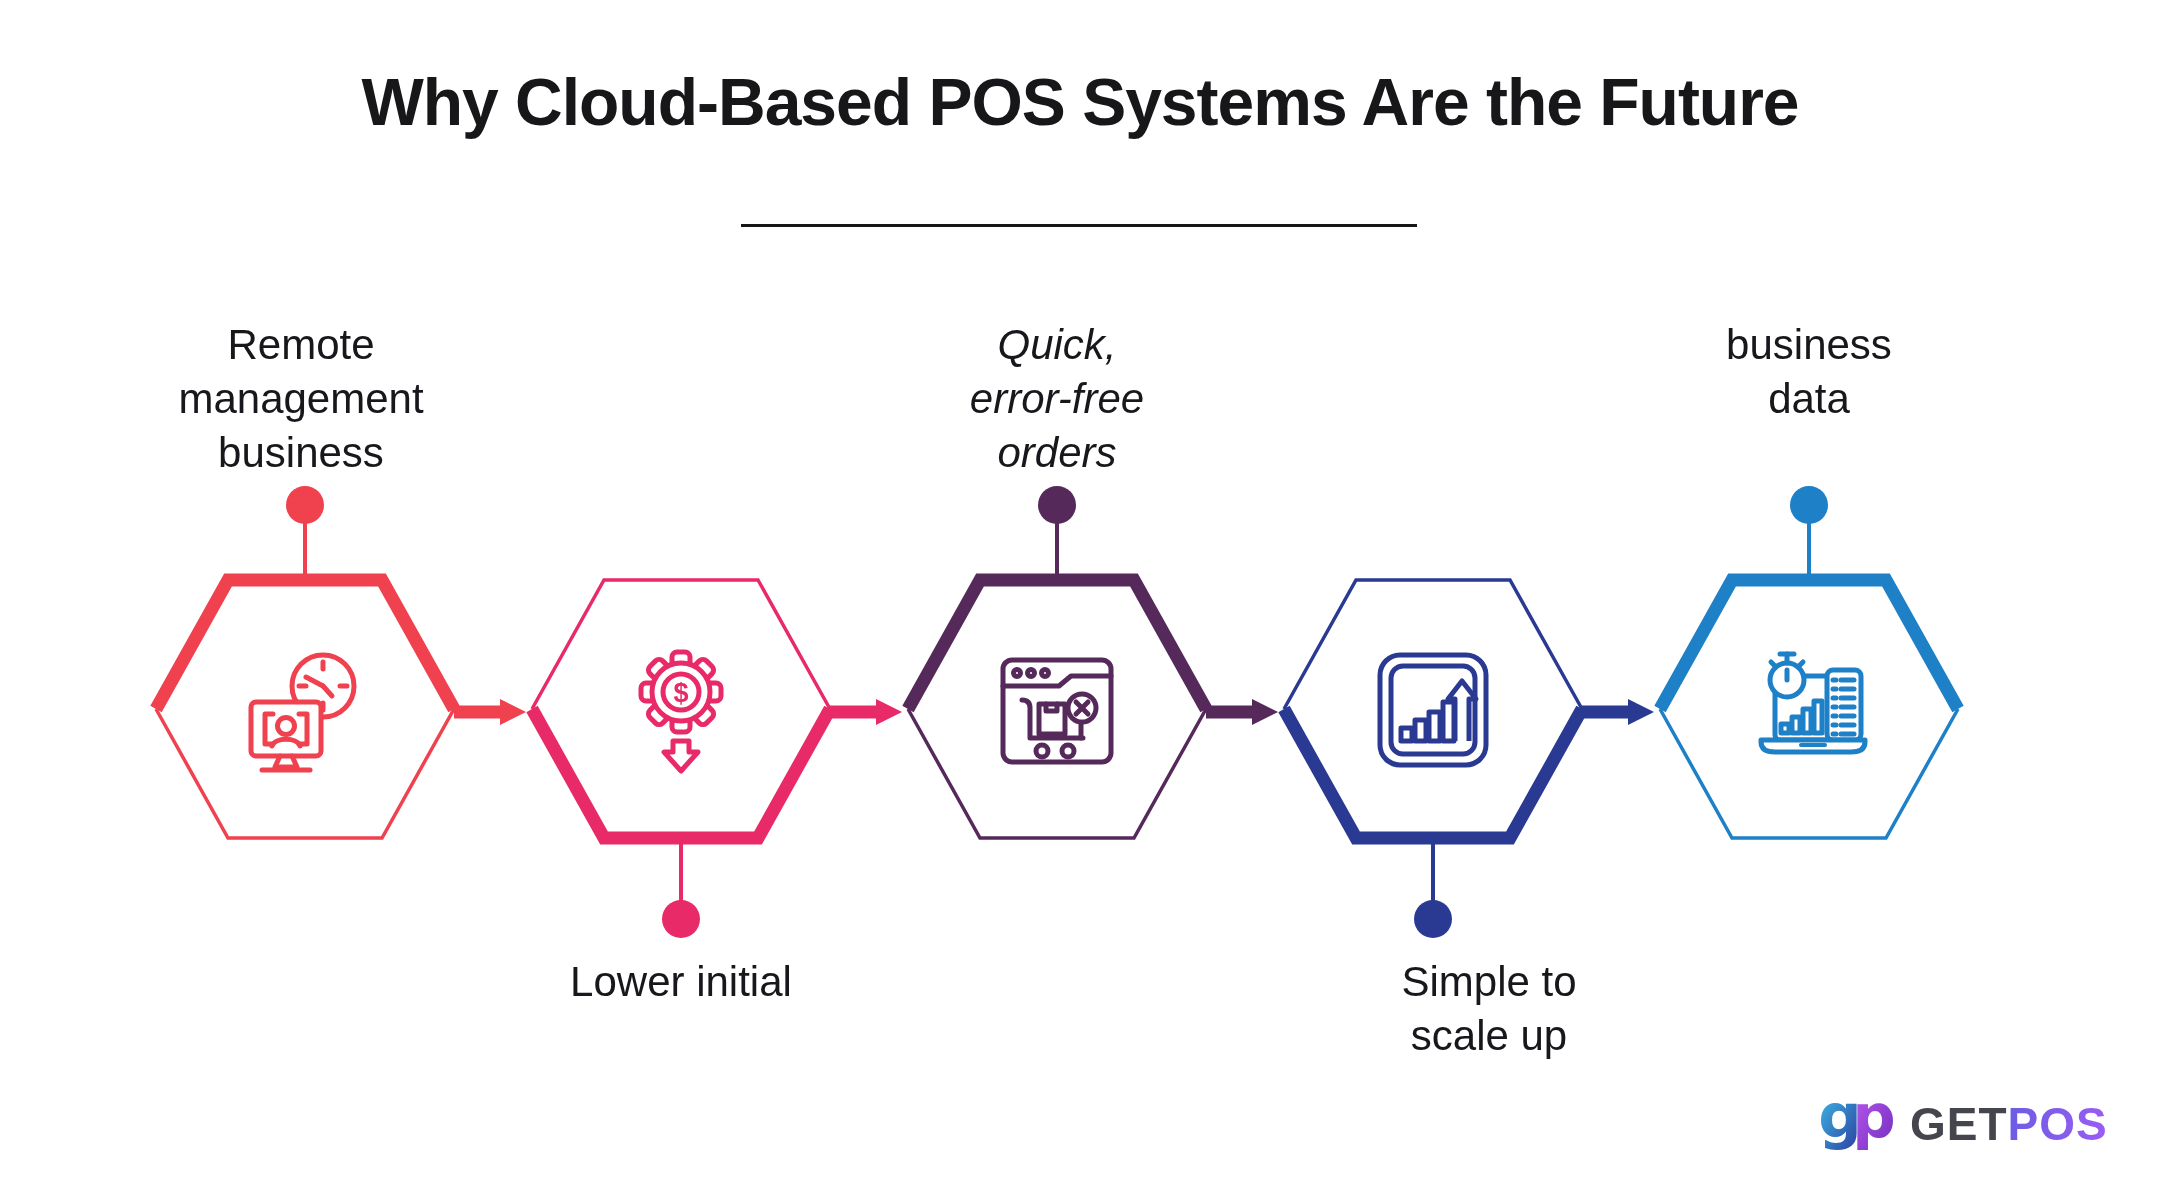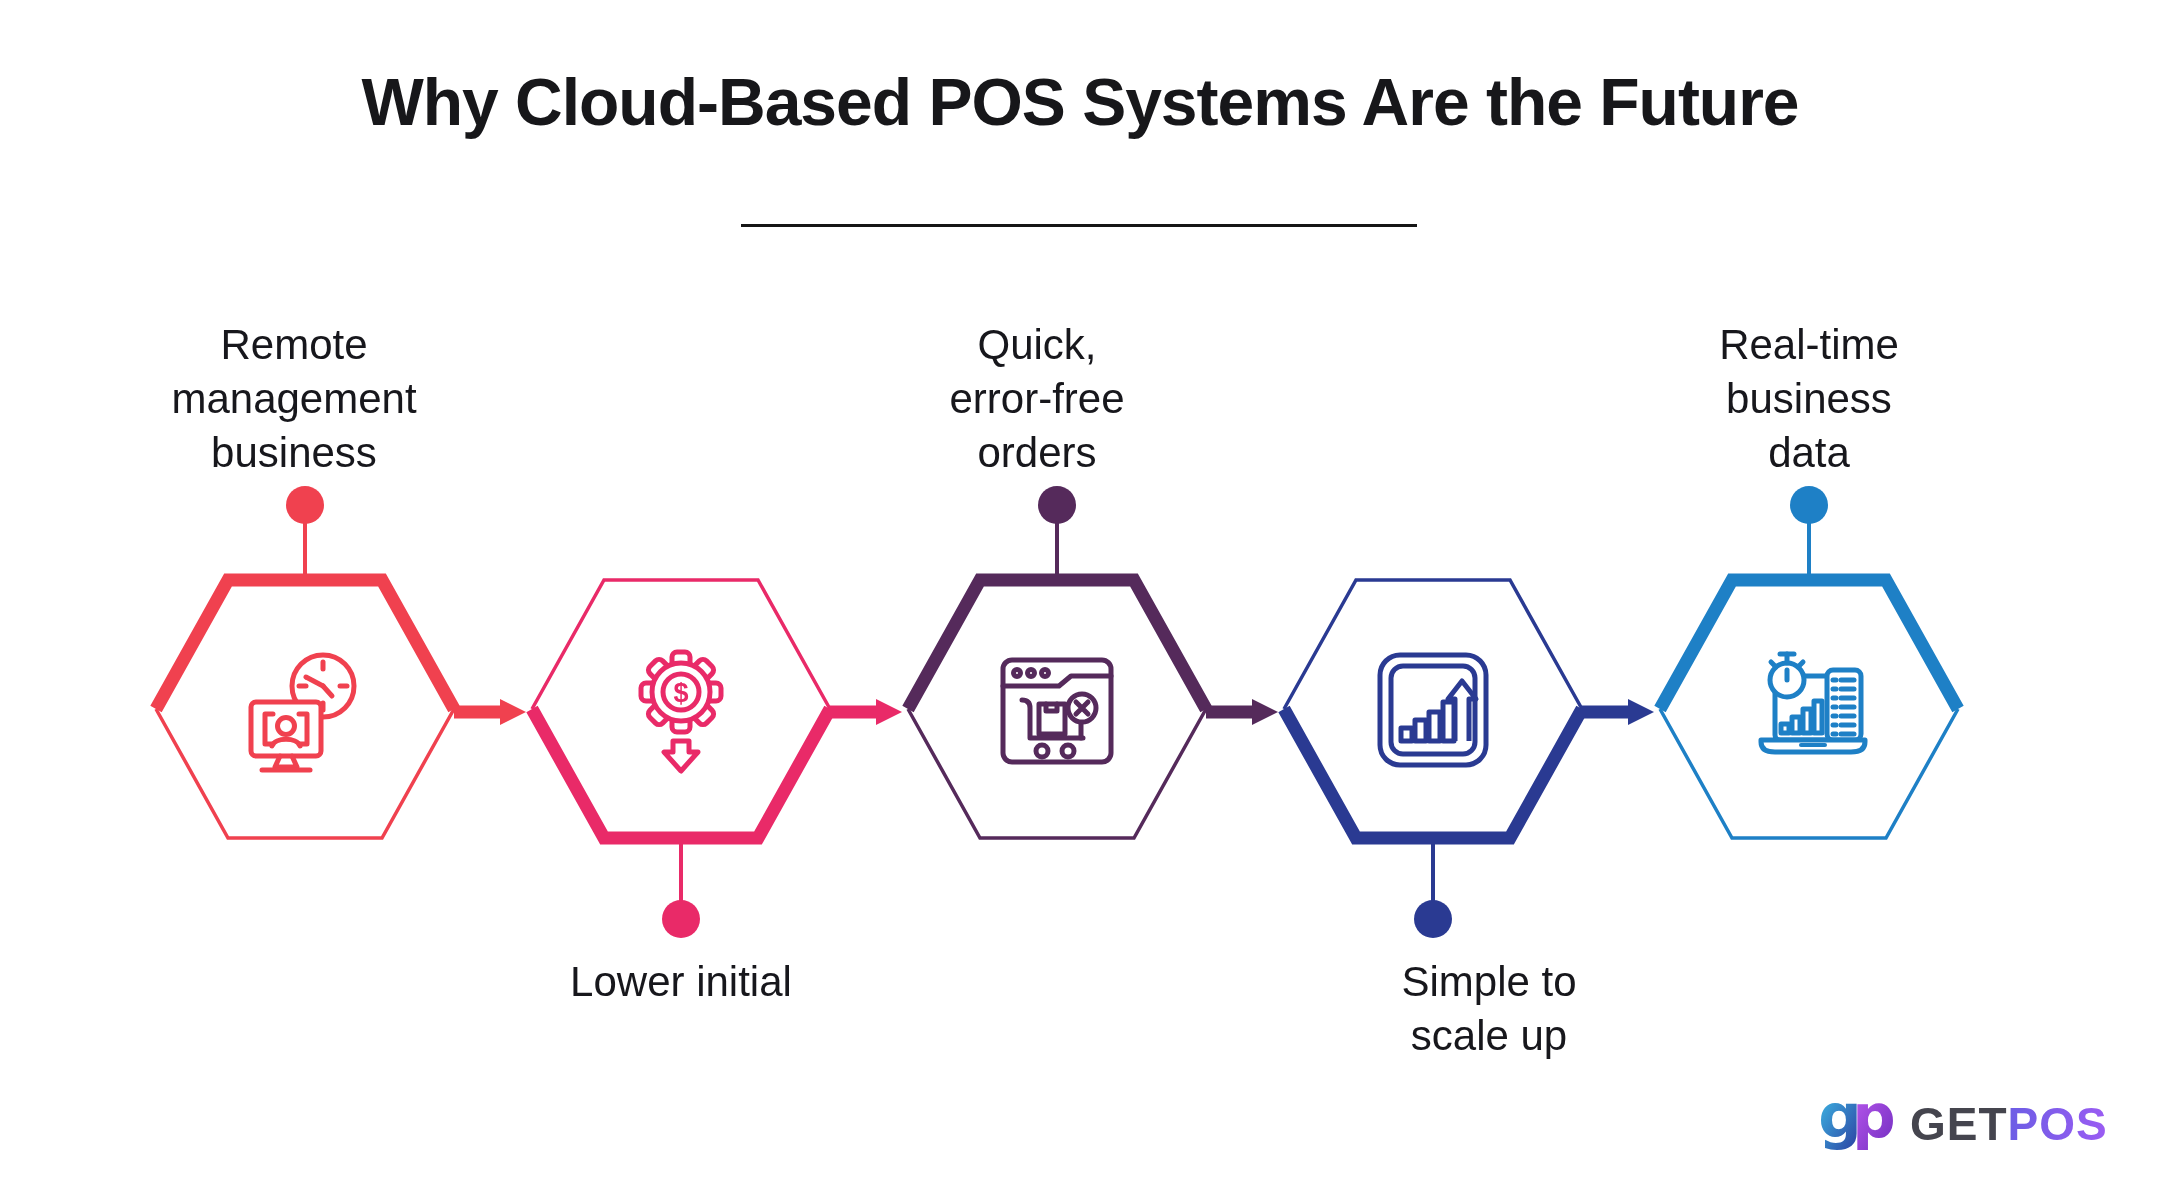--- a/index.html
+++ b/index.html
@@ -25,21 +25,21 @@
 </style>
 </head>
 <body>
 
 <div id="scene">
   <h1 class="page-title">Why Cloud-Based POS Systems Are the Future</h1>
   <div class="title-underline"></div>
 
   <div id="items-layer">
       <div>
-        <div class="benefit-label" style="left: 94px; top: 318px;">
+        <div class="benefit-label" style="left: 101px; top: 318px;">
           <div>Remote</div>
           <div>management</div>
           <div>business</div>
         </div>
         <div class="dot" style="left: 286px; top: 486px; background: rgb(240, 65, 79);"></div>
         <div class="connector" style="left: 303px; top: 521px; height: 60px; background: rgb(240, 65, 79);"></div>
         <div class="hex" style="left: 150px; top: 570px;">
           <svg width="310" height="278" viewBox="0 0 310 278">
       <path d="M6 139 L78 10 L232 10 L304 139" fill="none" stroke="#F0414F" stroke-width="13"></path>
       <path d="M6 139 L78 268 L232 268 L304 139" fill="none" stroke="#F0414F" stroke-width="3.5"></path>
@@ -103,21 +103,21 @@
           </svg>
         </div>
         <div class="arrow" style="left: 830px; top: 696px;">
           <svg width="74" height="32" viewBox="0 0 74 32">
         <path d="M0 16 H50" stroke="#E92A68" stroke-width="13" fill="none"></path>
         <path d="M46 3 L72 16 L46 29 Z" fill="#E92A68"></path>
       </svg>
         </div>
       </div>
       <div>
-        <div class="benefit-label" style="left: 837px; top: 318px;">
+        <div class="benefit-label" style="left: 857px; top: 318px; font-style: italic;">
           <div>Quick,</div>
           <div>error-free</div>
           <div>orders</div>
         </div>
         <div class="dot" style="left: 1038px; top: 486px; background: rgb(85, 42, 91);"></div>
         <div class="connector" style="left: 1055px; top: 521px; height: 60px; background: rgb(85, 42, 91);"></div>
         <div class="hex" style="left: 902px; top: 570px;">
           <svg width="310" height="278" viewBox="0 0 310 278">
       <path d="M6 139 L78 10 L232 10 L304 139" fill="none" stroke="#552A5B" stroke-width="13"></path>
       <path d="M6 139 L78 268 L232 268 L304 139" fill="none" stroke="#552A5B" stroke-width="3.5"></path>
@@ -177,21 +177,20 @@
         </div>
         <div class="arrow" style="left: 1582px; top: 696px;">
           <svg width="74" height="32" viewBox="0 0 74 32">
         <path d="M0 16 H50" stroke="#2A3A92" stroke-width="13" fill="none"></path>
         <path d="M46 3 L72 16 L46 29 Z" fill="#2A3A92"></path>
       </svg>
         </div>
       </div>
       <div>
         <div class="benefit-label" style="left: 1609px; top: 318px;">
-          <div>Real-time</div>
           <div>business</div>
           <div>data</div>
         </div>
         <div class="dot" style="left: 1790px; top: 486px; background: rgb(30, 128, 198);"></div>
         <div class="connector" style="left: 1807px; top: 521px; height: 60px; background: rgb(30, 128, 198);"></div>
         <div class="hex" style="left: 1654px; top: 570px;">
           <svg width="310" height="278" viewBox="0 0 310 278">
       <path d="M6 139 L78 10 L232 10 L304 139" fill="none" stroke="#1E80C6" stroke-width="13"></path>
       <path d="M6 139 L78 268 L232 268 L304 139" fill="none" stroke="#1E80C6" stroke-width="3.5"></path>
     </svg>

